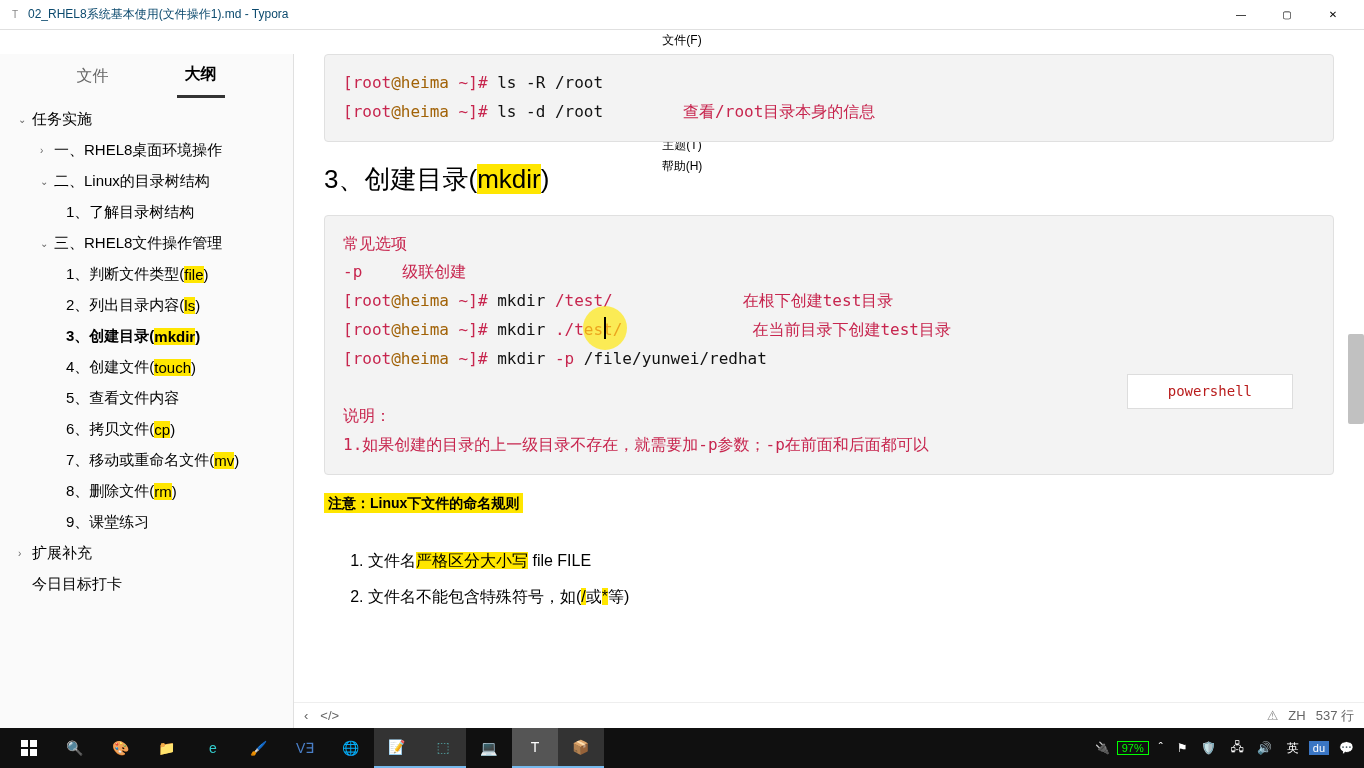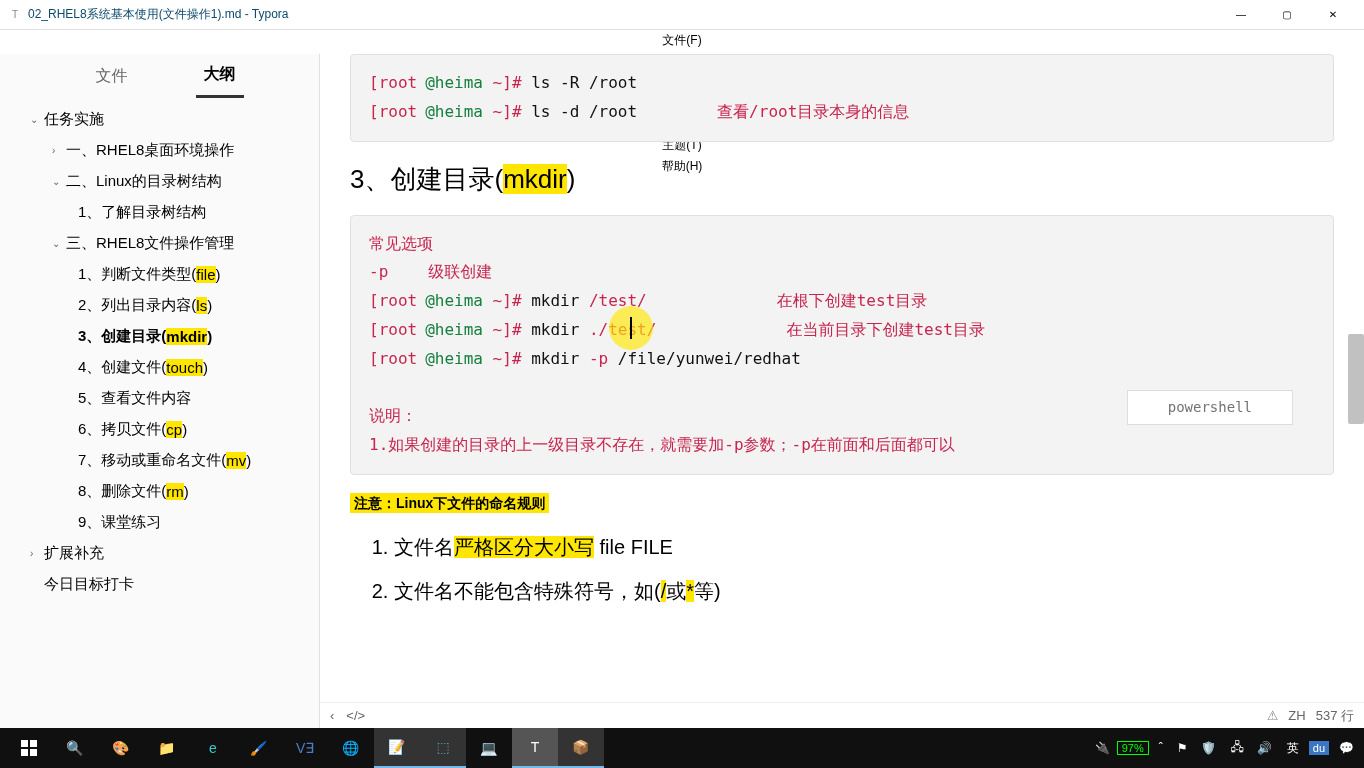--- a/index.html
+++ b/index.html
@@ -9,21 +9,21 @@
 .titlebar .icon { width: 14px; height: 14px; margin-right: 6px; display: flex; align-items: center; justify-content: center; color: #888; font-size: 10px; }
 .titlebar .title { font-size: 12px; color: #0c4a6e; flex: 1; }
 .winbtns { display: flex; }
 .winbtn { width: 46px; height: 30px; display: flex; align-items: center; justify-content: center; color: #000; font-size: 10px; }
 
 .menubar { height: 24px; display: flex; align-items: center; padding: 0 4px; font-size: 12px; flex-direction: column; }
 .menubar .menu { padding: 2px 6px; cursor: pointer; }
 
 .workspace { display: flex; height: calc(768px - 30px - 24px - 40px); }
 
-.sidebar { width: 320px; border-right: 1px solid #e0e0e0; display: flex; flex-direction: column; background: #fafafa; padding-left: 12px; }
+.sidebar { width: 294px; border-right: 1px solid #e0e0e0; display: flex; flex-direction: column; background: #fafafa; }
 .tabs { display: flex; height: 44px; align-items: center; justify-content: center; gap: 60px; }
 .tab { padding: 10px 8px; font-size: 16px; color: #666; cursor: pointer; }
 .tab.active { color: #000; font-weight: bold; border-bottom: 3px solid #333; }
 
 .outline { flex: 1; overflow-y: auto; padding: 6px 0; font-size: 15px; }
 .oi { padding: 6px 8px 6px 24px; cursor: pointer; white-space: nowrap; display: flex; align-items: center; }
 .oi .caret { width: 14px; display: inline-block; font-size: 10px; color: #666; }
 .oi.l1 { padding-left: 18px; }
 .oi.l2 { padding-left: 40px; }
 .oi.l3 { padding-left: 66px; }
@@ -32,47 +32,47 @@
 
 .editor { flex: 1; position: relative; overflow: hidden; }
 .content { padding: 0 30px 20px 30px; height: 100%; overflow-y: auto; }
 
 .codeblock { background: #f3f3f3; border: 1px solid #e0e0e0; border-radius: 4px; padding: 14px 18px; margin-bottom: 20px; font-family: Consolas, monospace; font-size: 16px; line-height: 1.8; position: relative; }
 
 h3.section { font-size: 26px; font-weight: normal; margin: 18px 0 18px 0; }
 
 .red { color: #c7254e; }
 .prompt-root { color: #c7254e; }
-.prompt-at { color: #15803d; margin-left: 8px; }
+.prompt-at { color: #a16207; }
 .cmd { color: #111; }
 .comment { color: #c7254e; }
 
 .cursor-spot { position: absolute; width: 44px; height: 44px; border-radius: 50%; background: rgba(255,230,0,0.65); pointer-events: none; }
 .cursor-ibeam { position: absolute; width: 2px; height: 22px; background: #000; pointer-events: none; }
 .note-hl { background: #ffe600; font-weight: bold; padding: 2px 4px; }
 
-ol.rules { margin: 14px 0 0 44px; font-size: 20px; line-height: 2; }
+ol.rules { margin: 32px 0 0 44px; font-size: 16px; line-height: 2; }
 ol.rules li { margin-bottom: 4px; }
 
 .statusbar-editor { position: absolute; bottom: 0; left: 0; right: 0; height: 26px; display: flex; align-items: center; padding: 0 10px; background: #fff; border-top: 1px solid #eee; font-size: 13px; color: #666; }
 .statusbar-editor .sbleft { display: flex; gap: 12px; align-items: center; }
 .statusbar-editor .sbright { margin-left: auto; display: flex; gap: 10px; align-items: center; }
 .statusbar-editor .warn { color: #888; }
 
 .scrollbar-right { position: absolute; right: 0; top: 280px; width: 16px; height: 90px; background: #c1c1c1; border-radius: 2px; }
 
 .taskbar { position: absolute; bottom: 0; left: 0; right: 0; height: 40px; background: #101010; display: flex; align-items: center; padding: 0 6px; }
 .tbitem { width: 46px; height: 40px; display: flex; align-items: center; justify-content: center; color: #fff; }
 .tbitem.active { background: #333; border-bottom: 2px solid #76b9ed; }
 .tray { margin-left: auto; display: flex; align-items: center; gap: 6px; color: #fff; font-size: 12px; }
 .battery { border: 1px solid #0f0; padding: 0 4px; font-size: 11px; color: #0f0; }
 .tray .ti { padding: 0 4px; }
 .tray .imebox { background: #3a76c4; padding: 1px 4px; font-size: 11px; }
 
-.lang-label { position: absolute; right: 40px; top: 174px; background: #fff; border: 1px solid #ddd; padding: 4px 40px; font-family: Consolas, monospace; font-size: 14px; color: #737373; margin-left: 47px; }
+.lang-label { position: absolute; right: 40px; top: 158px; background: #fff; border: 1px solid #ddd; padding: 4px 40px; font-family: Consolas, monospace; font-size: 14px; color: #b91c1c; margin-left: 47px; }
 </style>
 </head>
 <body>
 
 <div class="titlebar">
   <span class="icon">T</span>
   <span class="title">02_RHEL8系统基本使用(文件操作1).md - Typora</span>
   <div class="winbtns">
     <div class="winbtn">—</div>
     <div class="winbtn">▢</div>

